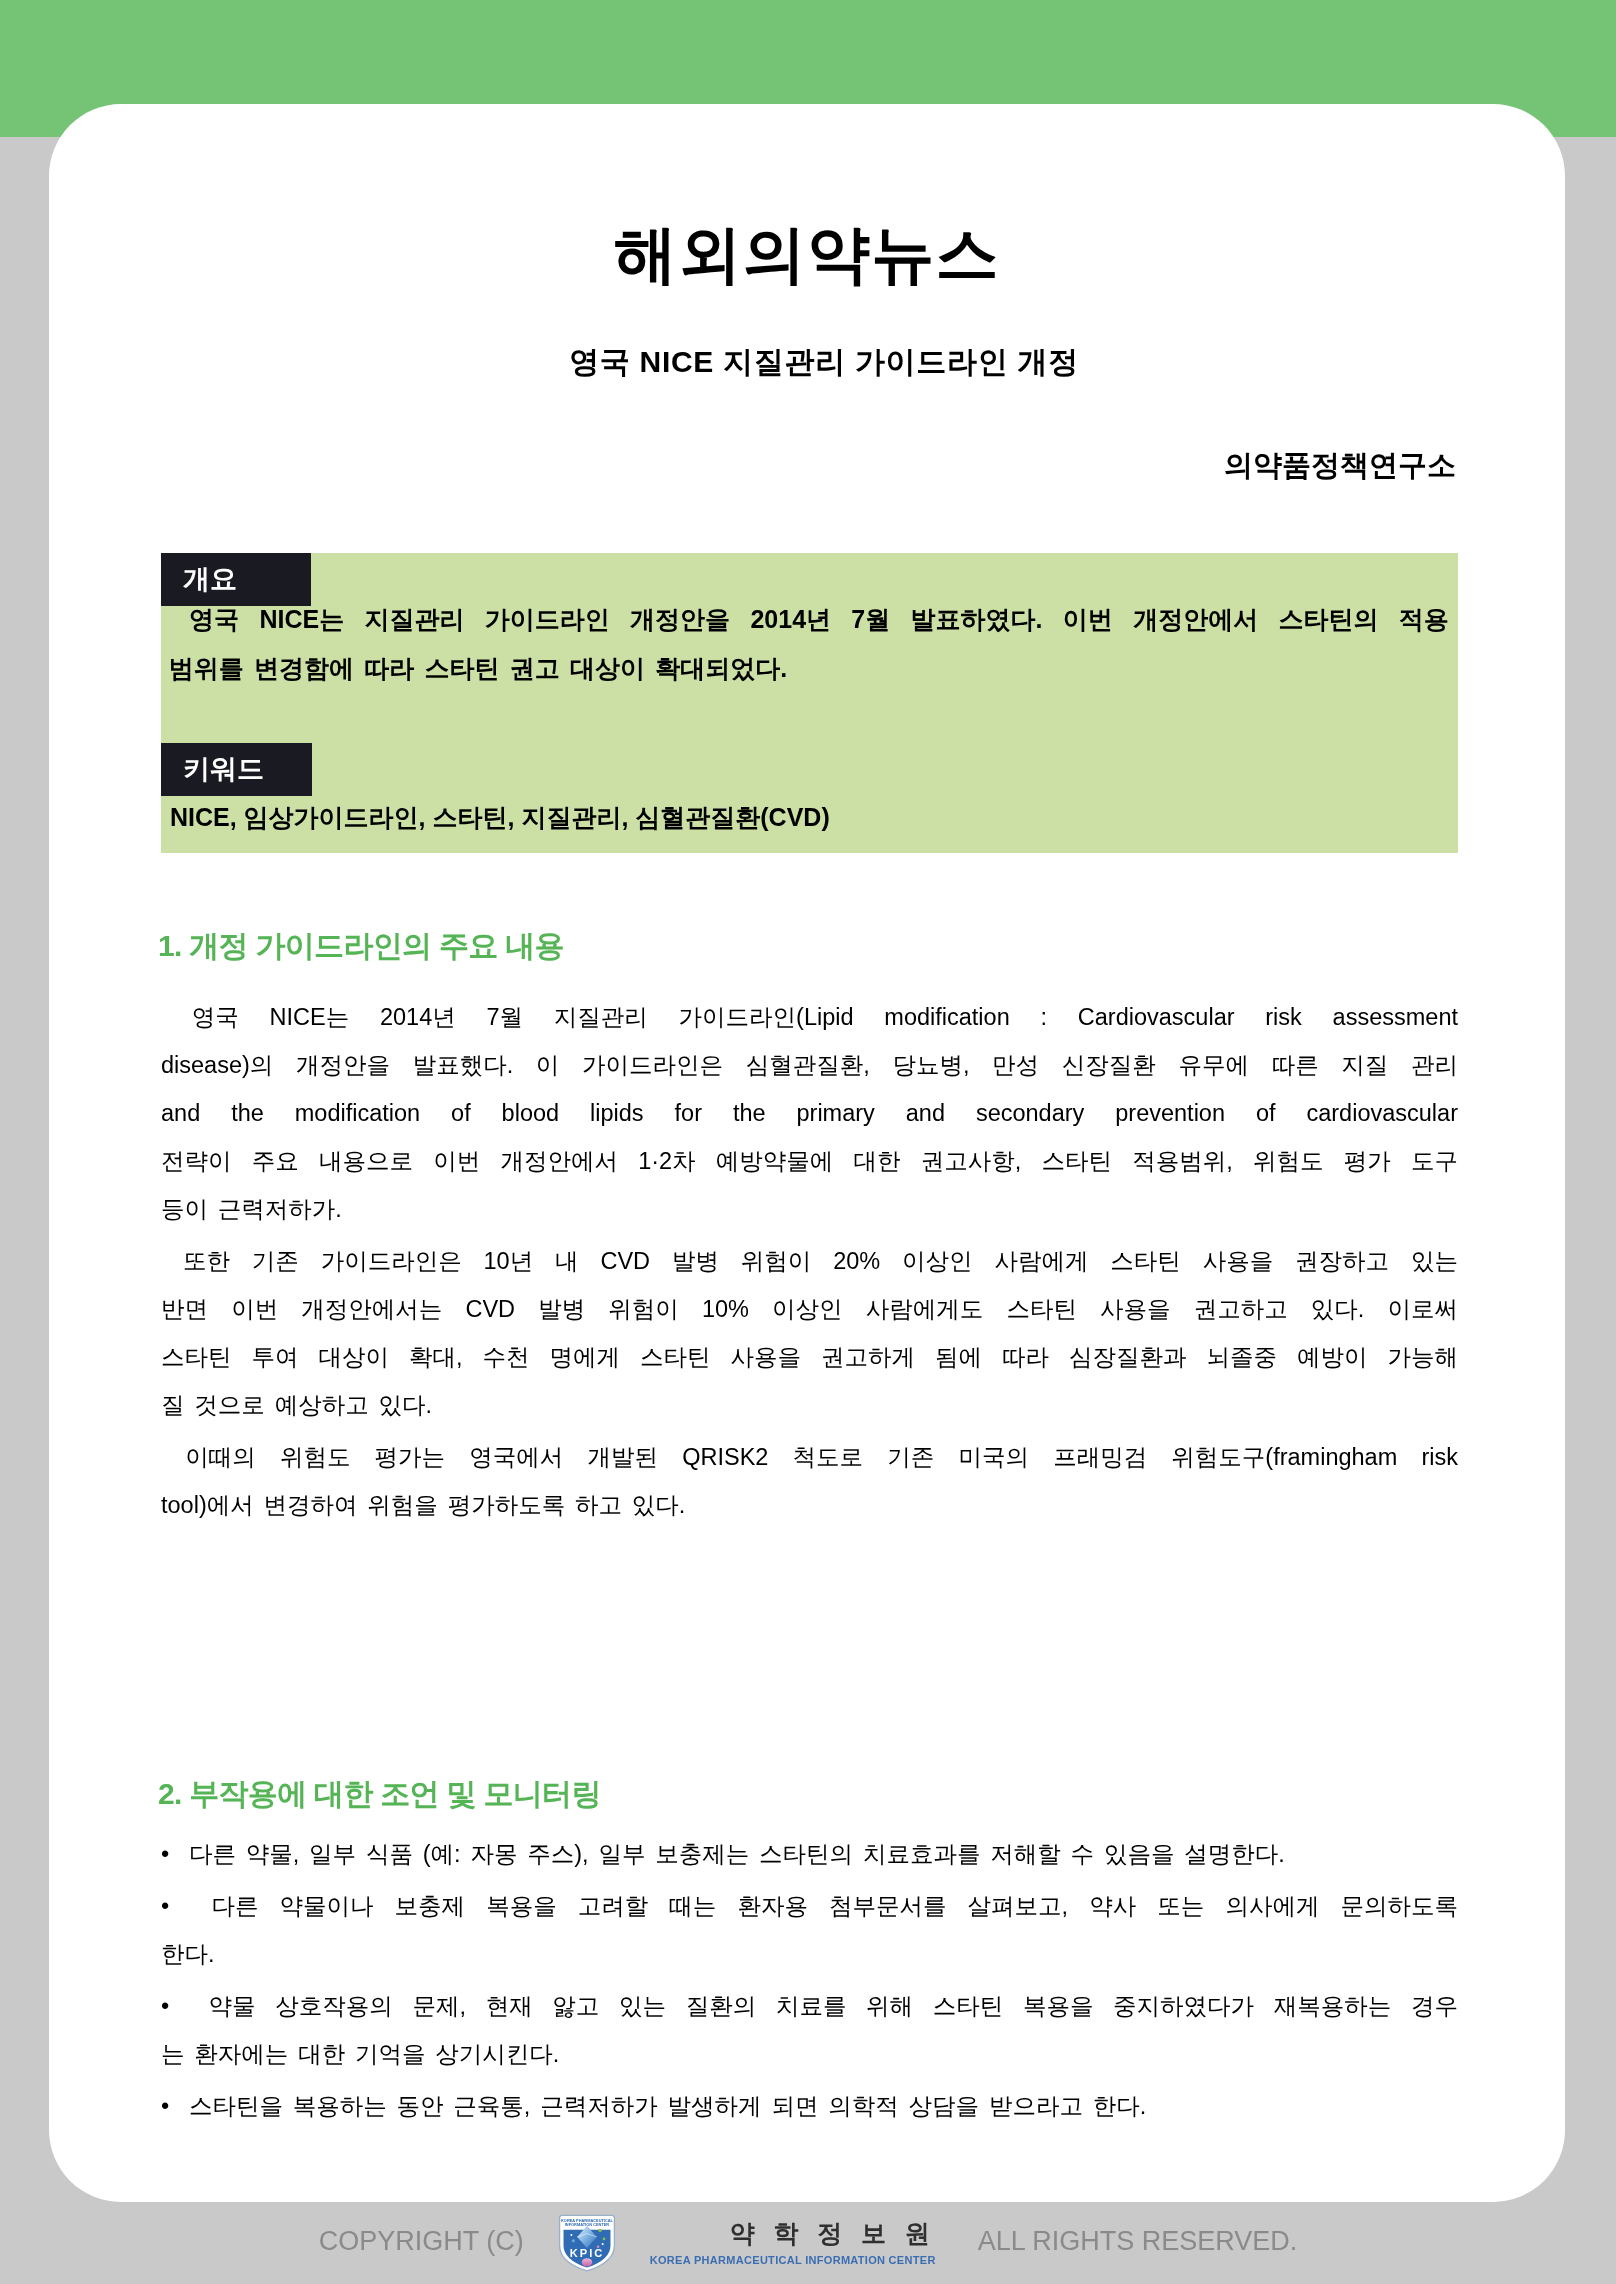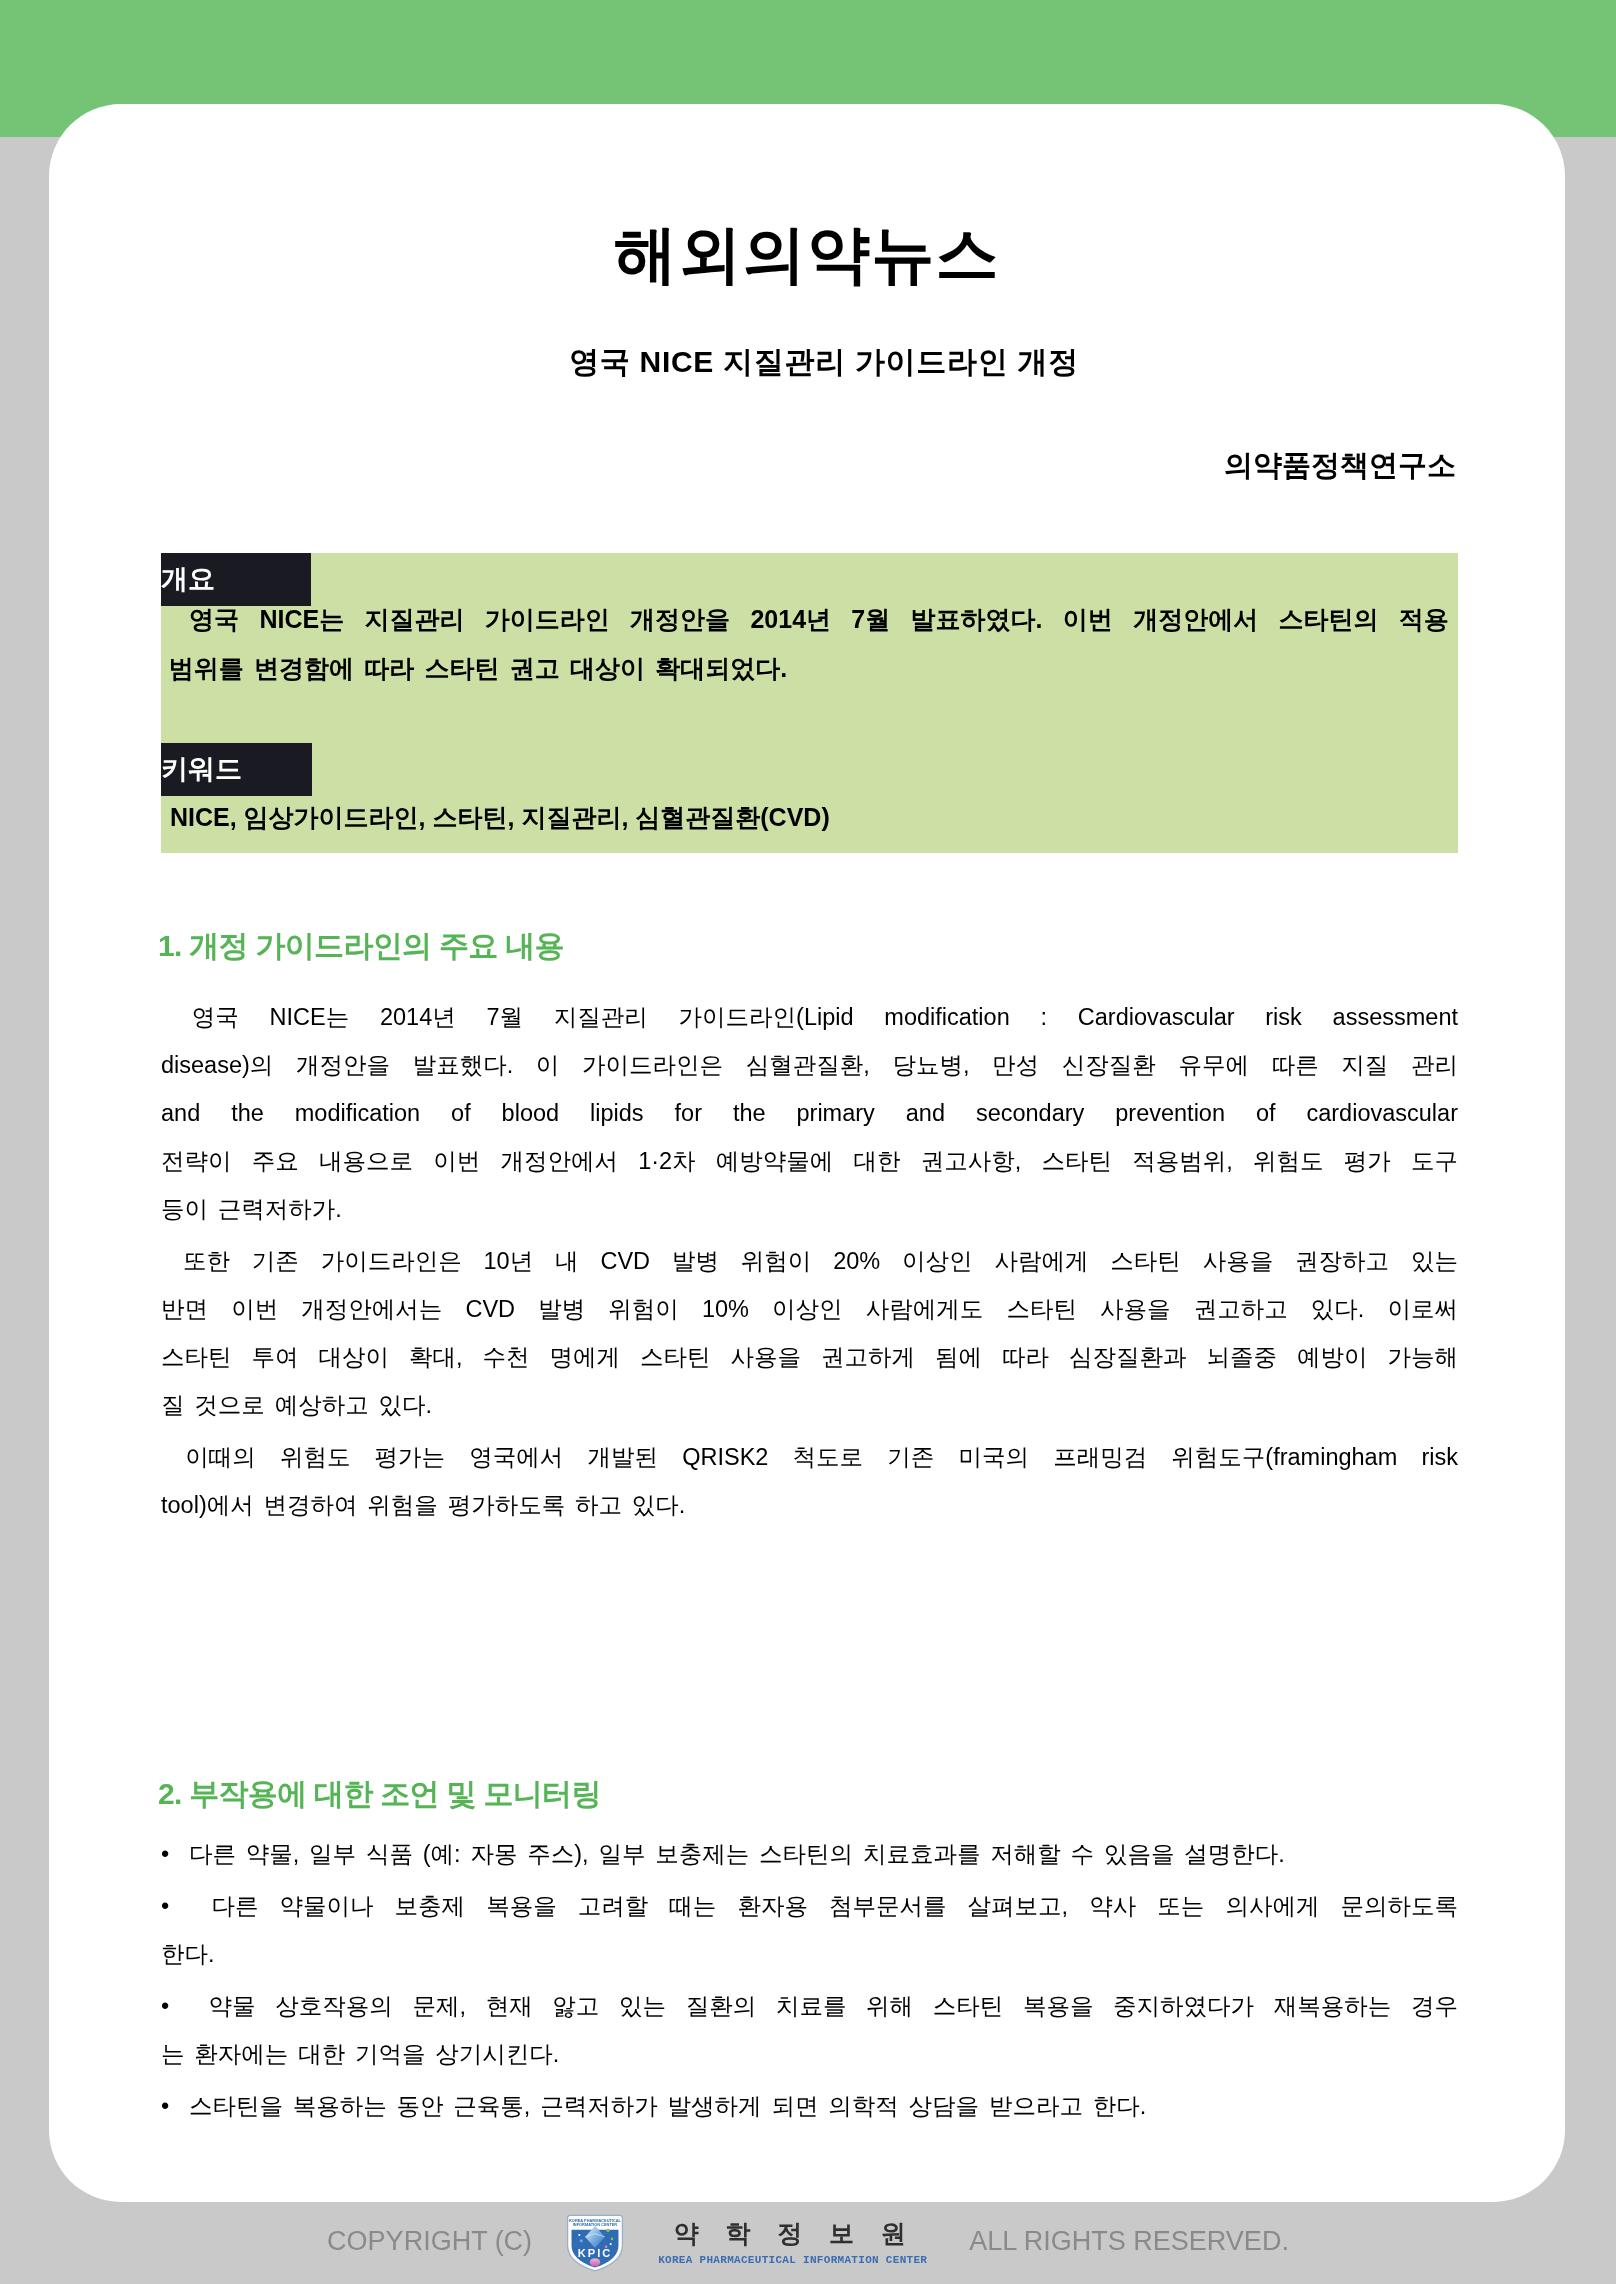--- a/index.html
+++ b/index.html
@@ -28,21 +28,21 @@
     font-size:29px;font-weight:700;
   }
   
   #ov-box{
     position:absolute;left:112px;top:449px;width:1297px;height:300px;
     background:#cce0a6;
   }
   .black-label{
     position:absolute;left:0;background:#1a1a22;color:#fff;
     font-size:27px;font-weight:700;line-height:53px;height:53px;
-    padding-left:0;box-sizing:border-box;
+    padding-left:22px;box-sizing:border-box;
   }
   #ov-label{top:0;width:150px;}
   #kw-label{top:190px;width:151px;}
   #ov-lines{position:absolute;left:7.8px;top:42px;width:1280px;}
   #ov-lines .tl{font-size:25px;font-weight:700;line-height:49px;}
   #kw-line{
     position:absolute;left:9px;top:245px;width:1280px;
     font-size:25px;font-weight:700;line-height:39px;
   }
   
@@ -60,21 +60,21 @@
     font-size:23.5px;line-height:48px;word-spacing:3.3px;
     white-space:pre-wrap;
   }
   .tl.j{text-align:justify;text-align-last:justify;}
   
   #footer{
     position:absolute;left:0;top:2205px;width:1616px;height:73px;
     display:flex;justify-content:center;align-items:center;gap:33px;
   }
   .foot-gray{font-size:27px;color:#8a8a8a;letter-spacing:0;}
-  #org-block{display:flex;flex-direction:column;align-items:center;margin-right:9px;font-family:Liberation Mono, monospace;}
+  #org-block{display:flex;flex-direction:column;align-items:flex-end;margin-right:9px;}
   #org-kr{font-size:25px;font-weight:600;color:#2f2f2f;letter-spacing:5.9px;}
   #org-en{font-size:11px;font-weight:700;color:#3a6db2;letter-spacing:0.3px;margin-top:3.3px;}
 </style>
 </head>
 <body>
 
 <div id="green-band"></div>
 
 <div id="card">
 

